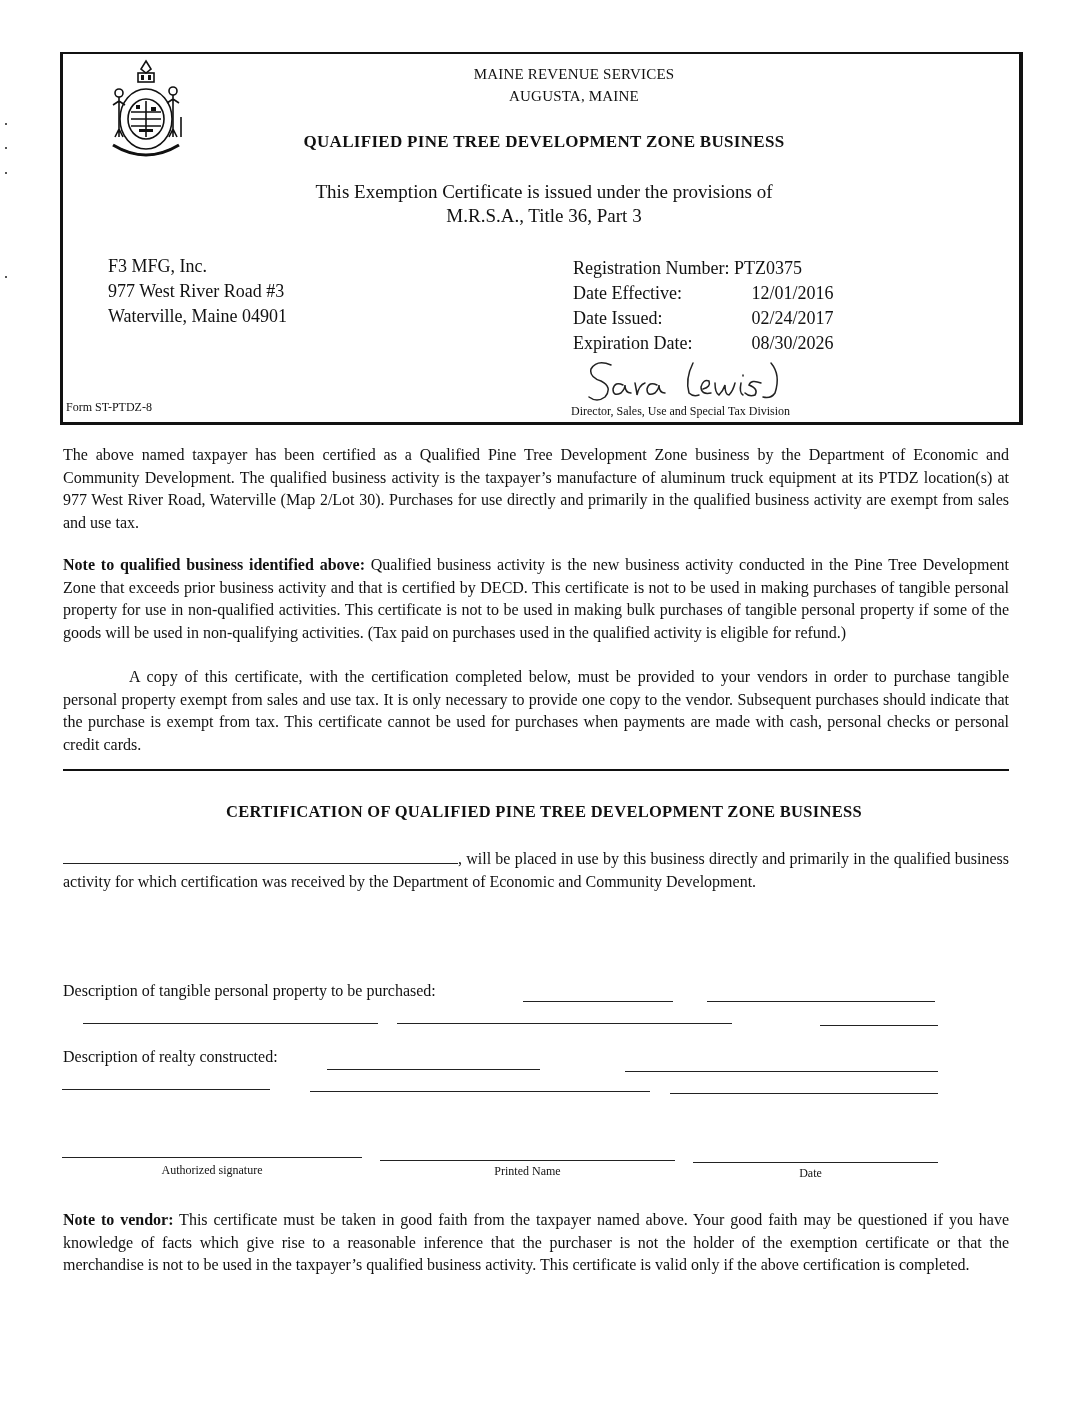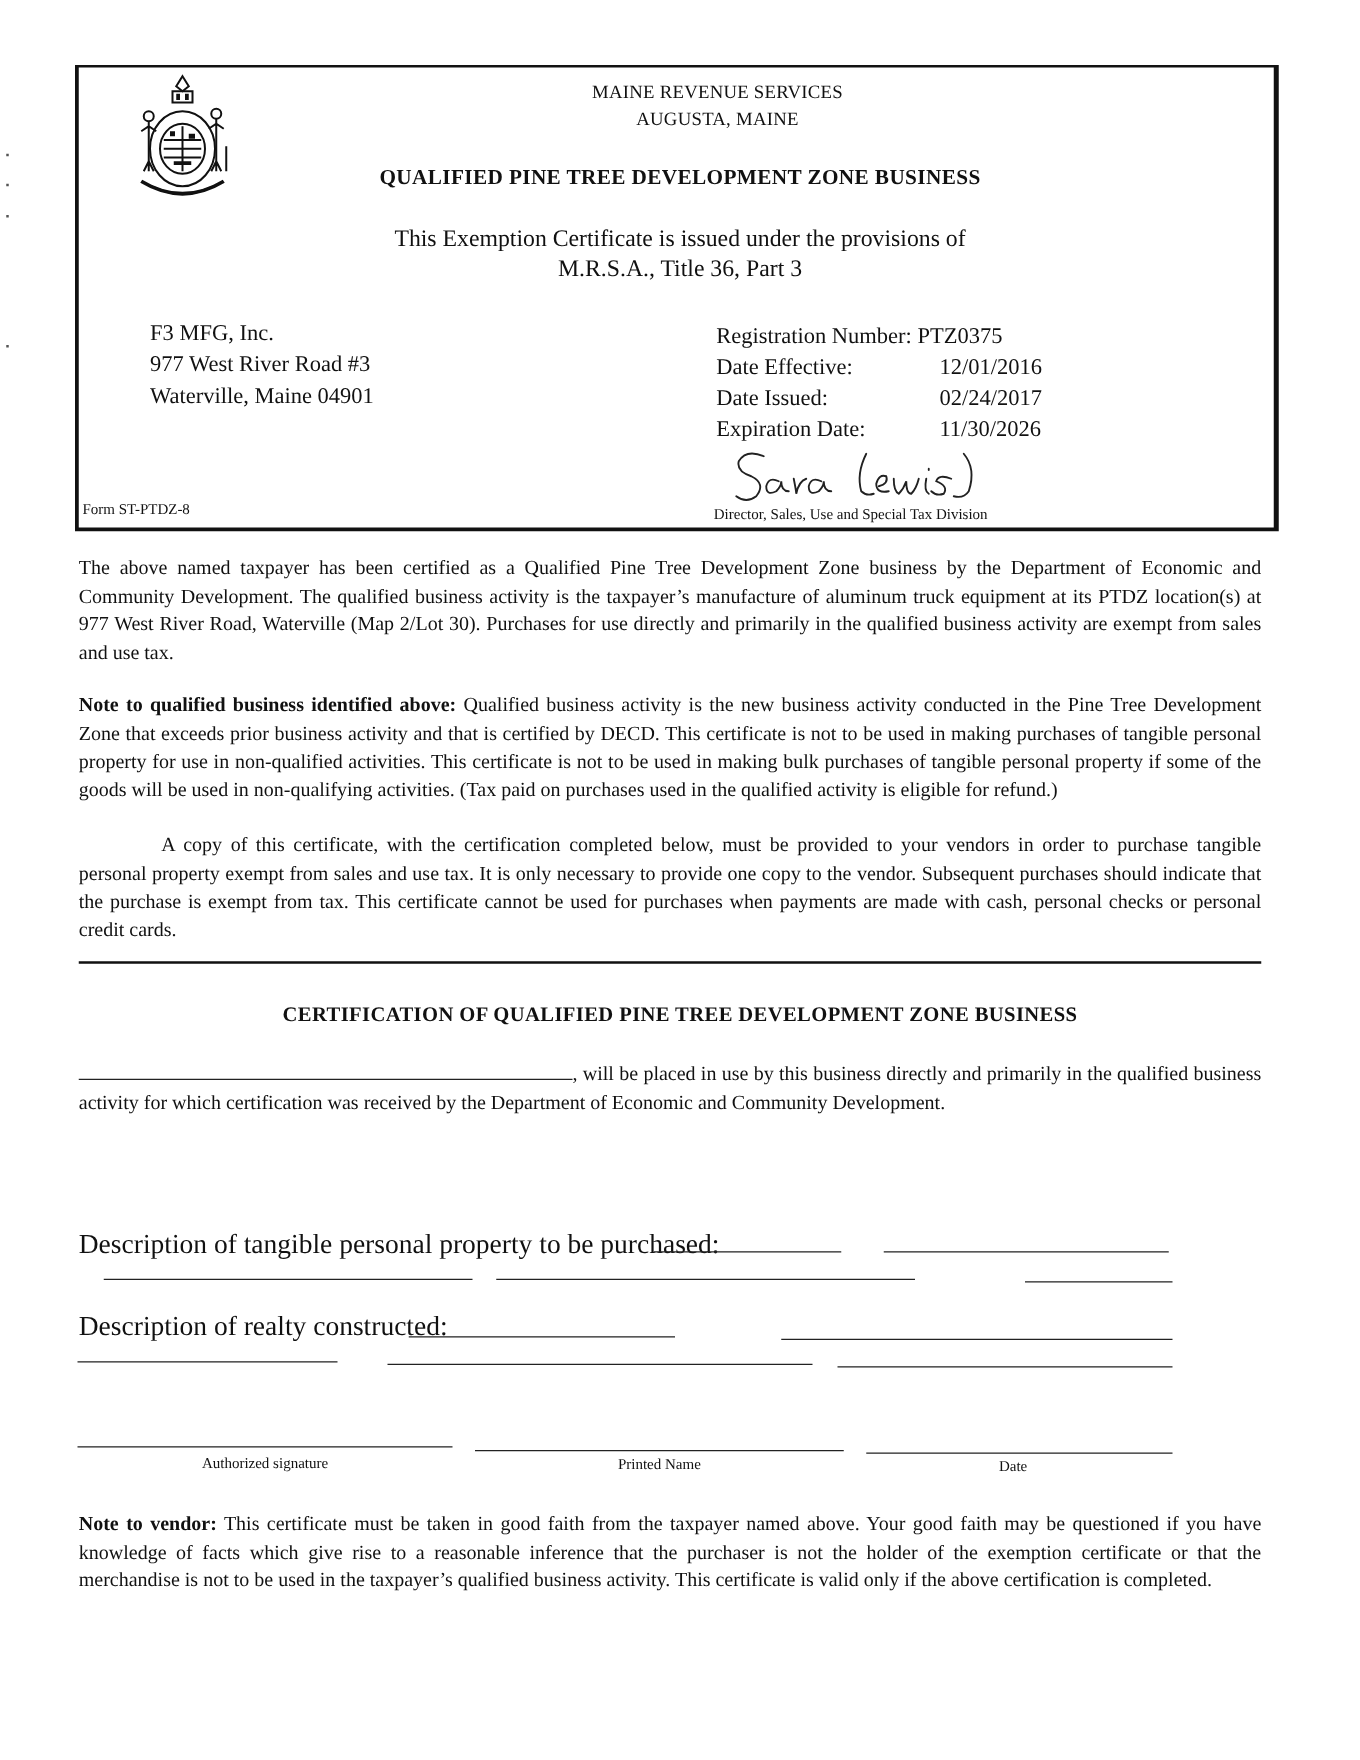--- a/index.html
+++ b/index.html
@@ -12,37 +12,37 @@
     position: absolute; left: 60px; top: 52px; width: 956px; height: 368px;
     border-top: 2px solid #111; border-left: 3px solid #111;
     border-right: 4px solid #111; border-bottom: 3px solid #111;
   }
   .margin-dot { position: absolute; left: 5px; width: 2px; height: 2px; background: #555; }
   #seal { position: absolute; left: 101px; top: 57px; width: 90px; height: 110px; }
   .center-line { position: absolute; left: 0; width: 1088px; text-align: center; }
   .agency { font-size: 15px; letter-spacing: 0.2px; }
   .title-bold { font-size: 17px; font-weight: bold; letter-spacing: 0.3px; }
   .subline { font-size: 19px; }
-  .addr { position: absolute; left: 120px; font-size: 18px; line-height: 25px; }
+  .addr { position: absolute; left: 108px; font-size: 18px; line-height: 25px; }
   .reg { position: absolute; left: 573px; font-size: 18px; line-height: 25px; }
   .reg-row { height: 25px; white-space: nowrap; }
   .reg-label { display: inline-block; width: 174px; }
   .reg-row.first .reg-label { width: auto; }
   .sigline { position: absolute; left: 585px; top: 357px; width: 260px; height: 46px; }
   .signer-title { position: absolute; left: 571px; top: 404px; font-size: 12px; }
   .form-id { position: absolute; left: 66px; top: 400px; font-size: 12px; }
   .para {
     position: absolute; left: 63px; width: 946px; font-size: 16px; line-height: 22.5px;
     text-align: justify;
   }
   .para b { font-weight: bold; }
   .indent { text-indent: 66px; }
   .sep { position: absolute; left: 63px; width: 946px; top: 769px; height: 2px; background: #111; }
   .cert-title { font-size: 16.5px; font-weight: bold; letter-spacing: 0.3px; }
-  .line-label { position: absolute; font-size: 22px; white-space: nowrap; }
+  .line-label { position: absolute; font-size: 16px; white-space: nowrap; }
   .fill { position: absolute; height: 1px; background: #222; }
   .sig-caption { position: absolute; font-size: 12px; text-align: center; }
 </style>
 </head>
 <body>
 
 <div class="margin-dot" style="top:123px"></div>
 <div class="margin-dot" style="top:147px"></div>
 <div class="margin-dot" style="top:172px"></div>
 <div class="margin-dot" style="top:276px"></div>
@@ -92,21 +92,21 @@
   <div class="reg-row">
     <span class="reg-label">Date Effective:</span>
     <span>12/01/2016</span>
   </div>
   <div class="reg-row">
     <span class="reg-label">Date Issued:</span>
     <span>02/24/2017</span>
   </div>
   <div class="reg-row">
     <span class="reg-label">Expiration Date:</span>
-    <span>11/30/2026</span>
+    <span>08/30/2026</span>
   </div>
 </div>
 
 <svg class="sigline" viewBox="0 0 260 46">
   <g fill="none" stroke="#222" stroke-width="1.5" stroke-linecap="round">
     <path d="M26 8 q-14 -6 -20 4 q-2 8 10 12 q12 6 4 16 q-8 6 -16 0"></path>
     <path d="M38 28 q-8 -4 -10 4 q0 8 8 4 q4 -4 4 -8 q0 8 6 8"></path>
     <path d="M50 26 q2 10 2 12 q2 -10 8 -12"></path>
     <path d="M72 28 q-8 -4 -10 4 q0 8 8 4 q4 -4 4 -8 q0 8 6 8"></path>
     <path d="M108 6 q-8 16 -4 30 q4 4 10 2"></path>

